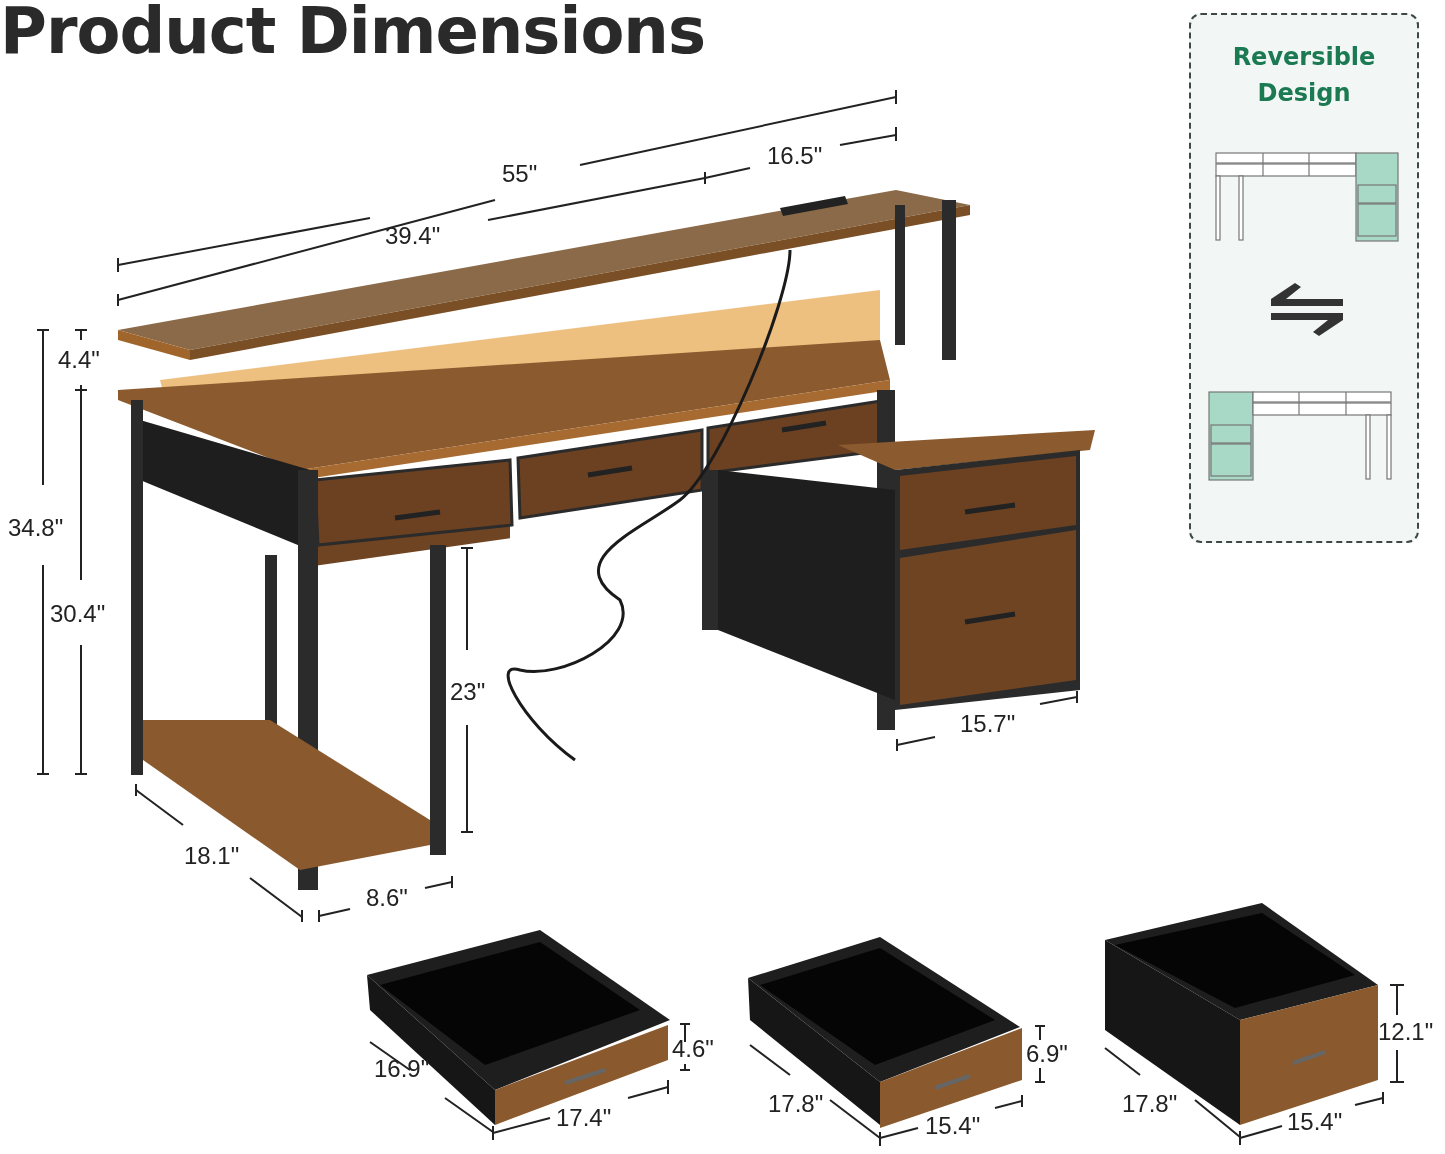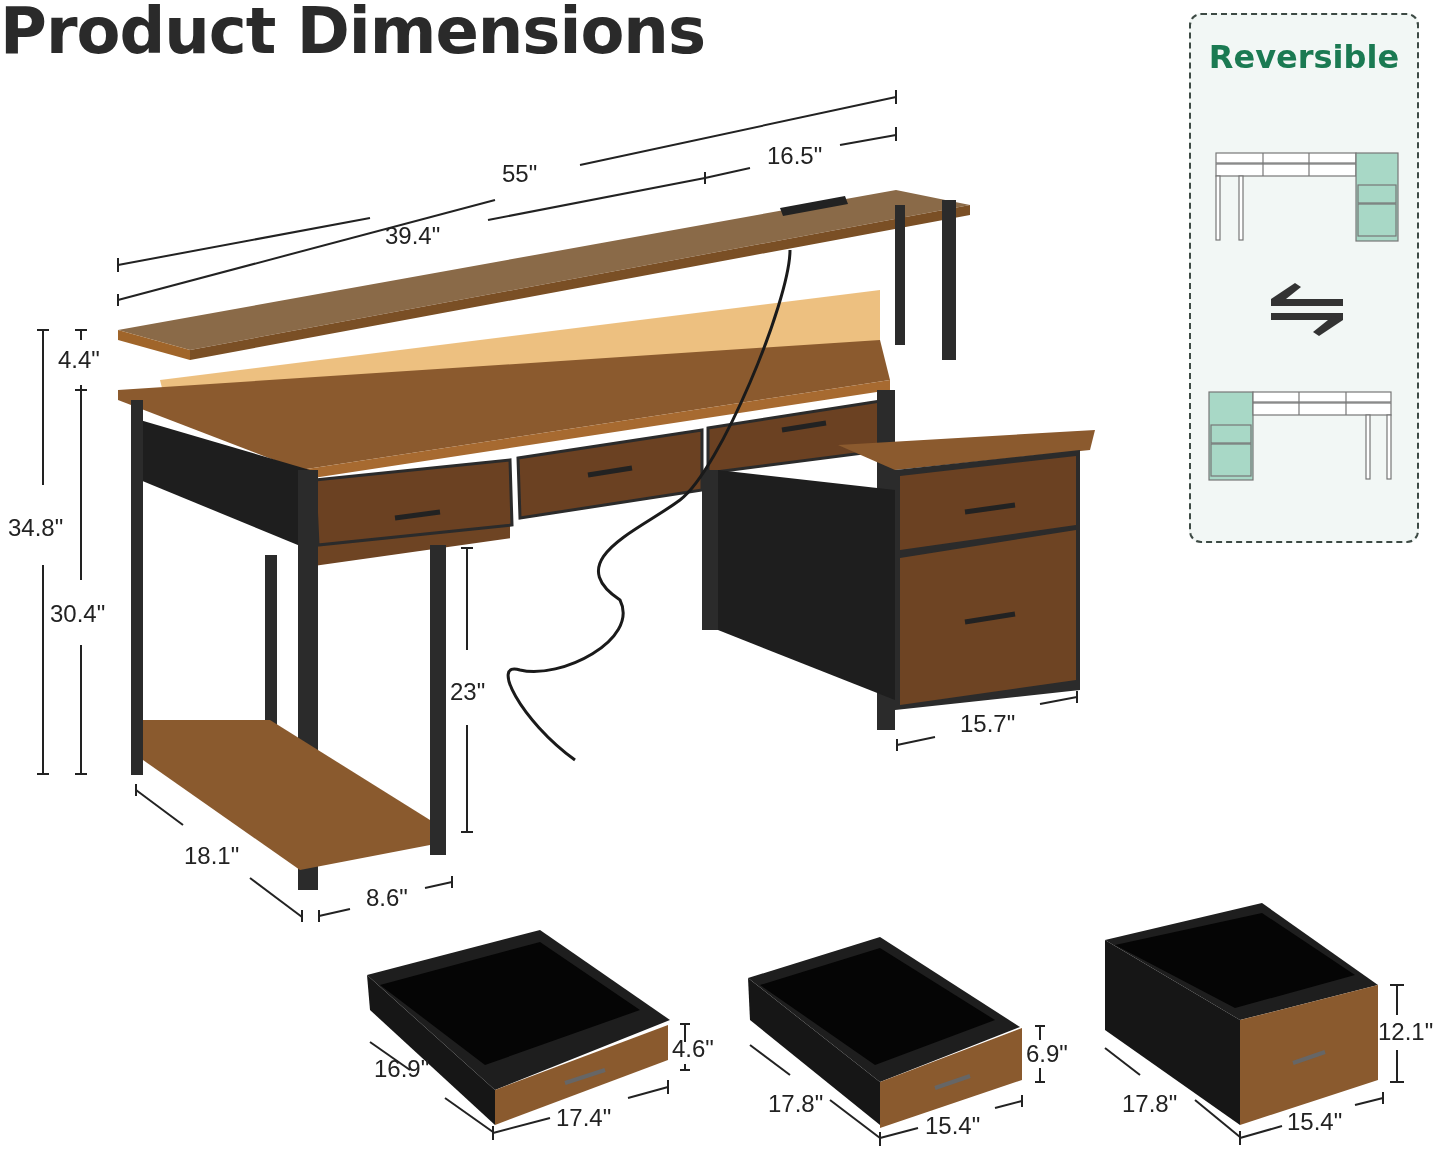--- a/index.html
+++ b/index.html
@@ -1,21 +1,21 @@
 <!DOCTYPE html>
 <html><head>
 <meta charset="utf-8">
 <style>
   html,body{margin:0;padding:0;background:#fff;}
   body{width:1445px;height:1154px;position:relative;overflow:hidden;font-family:"Liberation Sans",sans-serif;color:#222;}
   .title{position:absolute;left:0;top:-6px;font-family:"DejaVu Sans",sans-serif;font-weight:bold;font-size:64px;letter-spacing:-1px;color:#2a2a2a;white-space:nowrap;}
   .dim{position:absolute;font-size:24px;color:#222;white-space:nowrap;}
   svg.lines{position:absolute;left:0;top:0;}
   .rev{position:absolute;left:1189px;top:13px;width:226px;height:526px;border:2px dashed #3d4a44;border-radius:12px;background:#f2f7f5;}
-  .rev-title{position:absolute;left:0;right:0;top:24px;text-align:center;color:#1b7a52;font-family:"DejaVu Sans",sans-serif;font-weight:bold;font-size:32px;line-height:36px;}
+  .rev-title{position:absolute;left:0;right:0;top:24px;text-align:center;color:#1b7a52;font-family:"DejaVu Sans",sans-serif;font-weight:bold;font-size:24px;line-height:36px;}
 </style>
 </head>
 <body>
 
 <div class="title">Product Dimensions</div>
 
 <svg class="lines" width="1445" height="1154">
 
   <g stroke="#222" stroke-width="2" fill="none">
     <line x1="118" y1="300" x2="495" y2="200"></line>
@@ -172,20 +172,21 @@
 <div class="dim" style="left:1026px;top:1040px;">6.9"</div>
 <div class="dim" style="left:768px;top:1090px;">17.8"</div>
 <div class="dim" style="left:925px;top:1112px;">15.4"</div>
 <div class="dim" style="left:1378px;top:1018px;">12.1"</div>
 <div class="dim" style="left:1122px;top:1090px;">17.8"</div>
 <div class="dim" style="left:1287px;top:1108px;">15.4"</div>
 
 <div class="rev">
   <div class="rev-title">
     <div>Reversible</div>
+    <div>Design</div>
   </div>
   <svg width="226" height="526" style="position:absolute;left:0;top:0">
     <g stroke="#777" stroke-width="1.2" fill="#fff">
       <rect x="25" y="138" width="140" height="10"></rect>
         <rect x="25" y="149" width="140" height="12"></rect>
       <line x1="72" y1="138" x2="72" y2="161"></line>
         <line x1="118" y1="138" x2="118" y2="161"></line>
       <rect x="25" y="161" width="4" height="64"></rect>
         <rect x="48" y="161" width="4" height="64"></rect>
       <rect x="165" y="138" width="42" height="88" fill="#a8d8c6"></rect>

